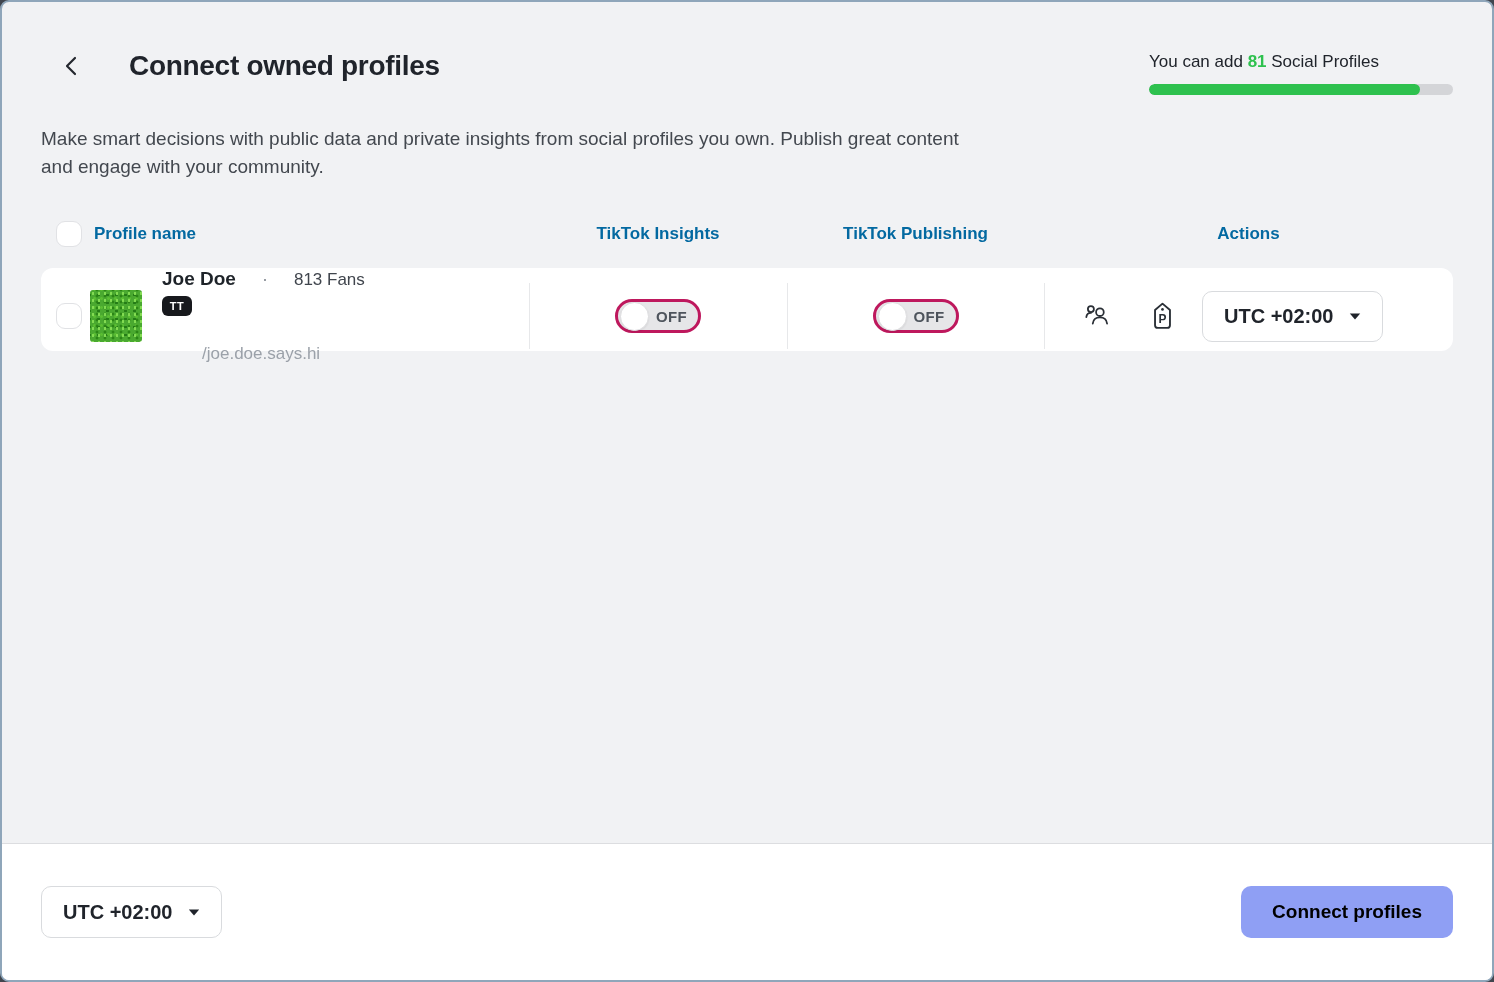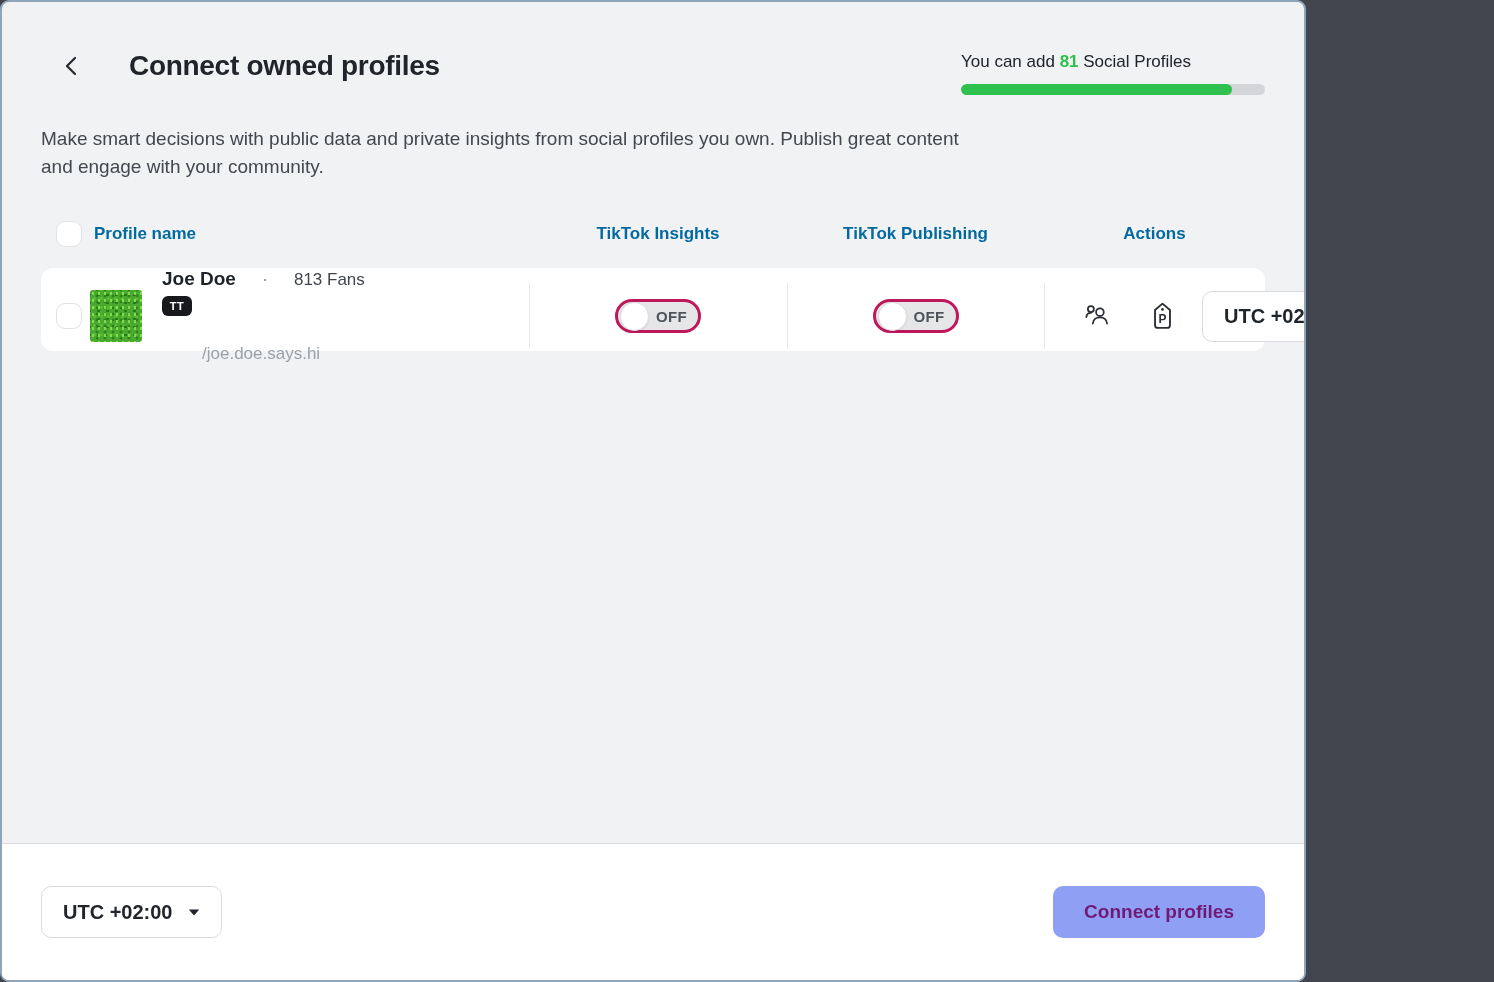--- a/index.html
+++ b/index.html
@@ -8,21 +8,21 @@
     --connect-button:#8F9FF4;
   }
   *{box-sizing:border-box;margin:0;padding:0;}
   body{
     margin:0;
     background:#40454e;
     font-family:"Liberation Sans","DejaVu Sans",sans-serif;
     -webkit-font-smoothing:antialiased;
   }
   .window{
-    width:1306px;height:982px;
+    width:1494px;height:982px;
     border:2px solid #8fa6ba;
     border-radius:9px;
     overflow:hidden;
     display:flex;flex-direction:column;
     background:#f1f2f4;
   }
   .main{flex:1;padding:0 39px;display:flex;flex-direction:column;min-height:0;}
 
   
   .topbar{display:flex;align-items:flex-start;margin-top:46px;}
@@ -110,21 +110,21 @@
   .spacer{flex:1;}
 
   
   .footer{
     height:137px;background:#fff;border-top:1px solid #dcdde0;
     display:flex;align-items:center;padding:0 39px;flex:0 0 auto;
   }
   .footer .tz-btn{height:52px;}
   .connect-btn{
     margin-left:auto;height:52px;padding:0 31px;border:none;border-radius:10px;
-    background:var(--connect-button);color:#701a75;font-family:inherit;
+    background:var(--connect-button);color:#000000;font-family:inherit;
     font-size:19px;font-weight:700;cursor:pointer;
   }
 </style>
 </head>
 <body>
 
 <div class="window">
   <div class="main">
 
     <div class="topbar">

